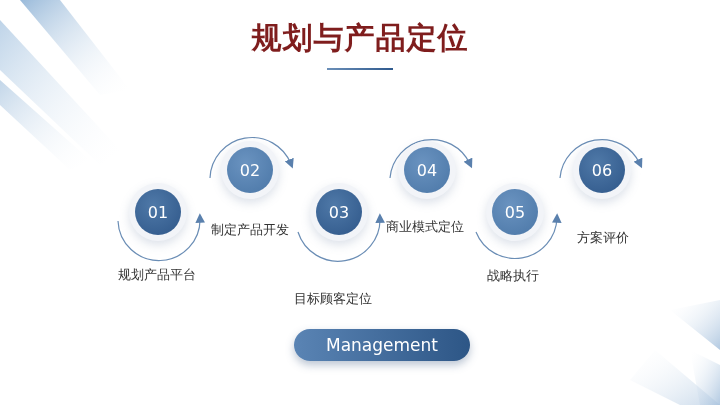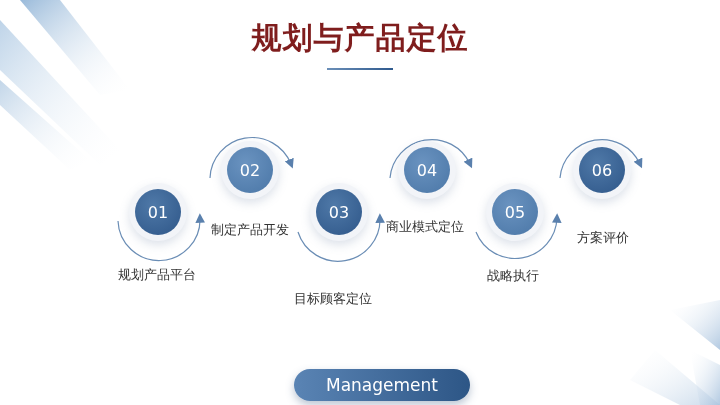--- a/index.html
+++ b/index.html
@@ -25,21 +25,20 @@
   .label {
     position:absolute; font-size:13px; color:#333; white-space:nowrap;
     transform:translateX(-50%);
   }
   .arc { position:absolute; overflow:visible; }
   .pill {
     position:absolute; left:294px; top:329px; width:176px; height:32px; border-radius:16px;
     background:linear-gradient(90deg,#5a84b4,#2d5686);
     color:#fff; font-size:17px; display:flex; align-items:center; justify-content:center;
     box-shadow:0 4px 8px rgba(60,90,130,0.35);
-    margin-top:40px;
   }
 </style>
 </head>
 <body>
 
 <svg class="deco" style="left:0;top:0" width="140" height="175" viewBox="0 0 140 175">
   <defs>
     <linearGradient id="g1" x1="0" y1="0" x2="1" y2="1">
       <stop offset="0" stop-color="#8fb3d6" stop-opacity="0.9"></stop>
       <stop offset="1" stop-color="#ffffff" stop-opacity="0"></stop>

